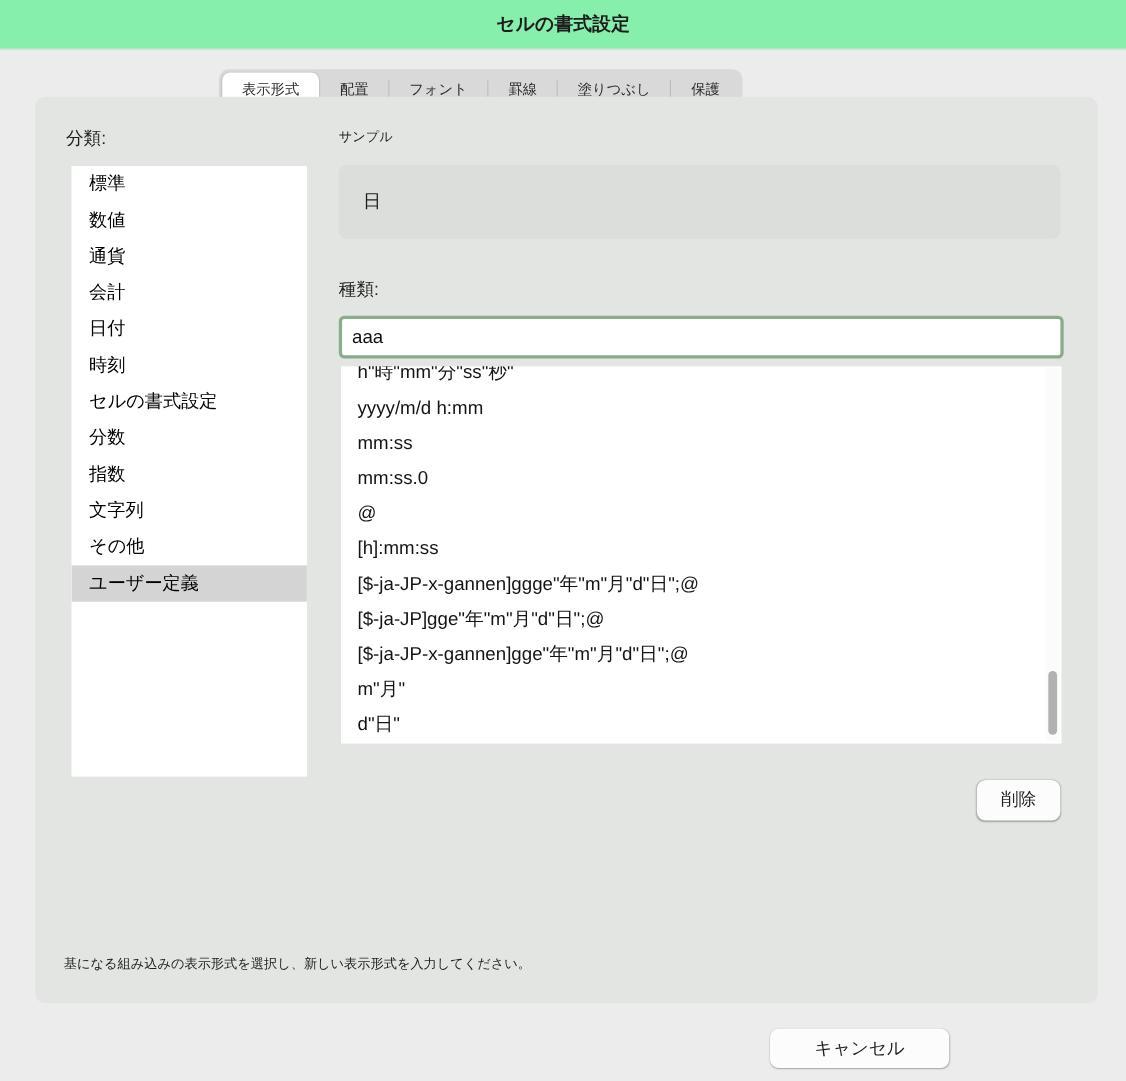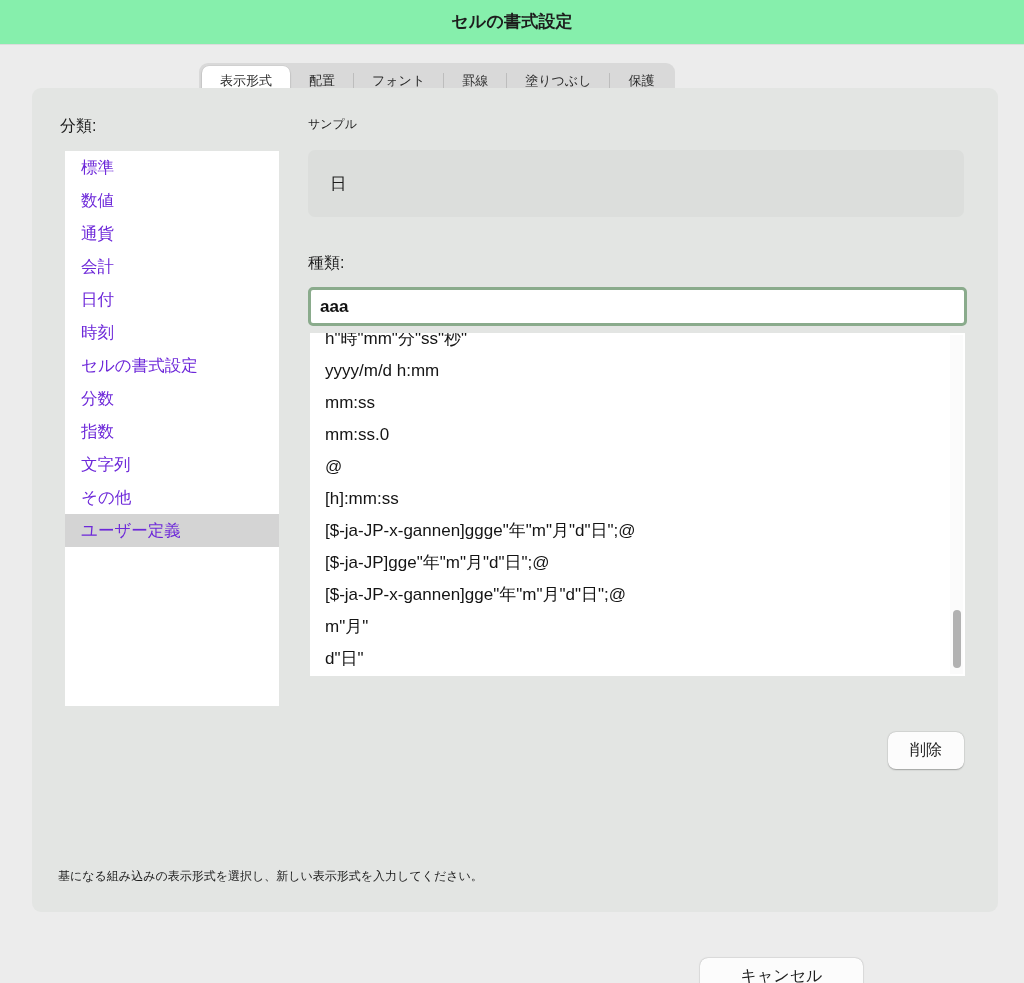--- a/index.html
+++ b/index.html
@@ -102,21 +102,21 @@
     left: 33px; top: 63px;
     width: 214px; height: 555px;
     background: #ffffff;
     overflow: hidden;
   }
   .cat-item {
     height: 33px;
     line-height: 33px;
     padding-left: 16px;
     font-size: 16.5px;
-    color: #6d28d9;
+    color: #000000;
     white-space: nowrap;
     cursor: default;
   }
   .cat-item.selected { background: #d4d4d4; }
 
   
   .sample-label {
     position: absolute;
     left: 276px; top: 28px;
     font-size: 12px;
@@ -149,21 +149,20 @@
     left: 276px; top: 199px;
     width: 659px; height: 39px;
     background: #ffffff;
     border: 3px solid #8aab8c;
     border-radius: 5px;
     font-family: "Liberation Sans", "DejaVu Sans", sans-serif;
     font-size: 17px;
     color: #111111;
     padding: 0 9px;
     outline: none;
-    font-weight: bold;
   }
 
   
   .fmt-list {
     position: absolute;
     left: 278px; top: 245px;
     width: 655px; height: 343px;
     background: #ffffff;
     overflow: hidden;
   }
@@ -197,21 +196,20 @@
     cursor: default;
   }
 
   
   .btn {
     font-family: Liberation Serif, serif;
     border-radius: 8px;
     border: none;
     cursor: default;
     white-space: nowrap;
-    margin-top: 23px;
   }
   .delete-btn {
     position: absolute;
     left: 856px; top: 621px;
     width: 76px; height: 37px;
     background: #fcfcfc;
     box-shadow: 0 0.5px 1.5px rgba(0,0,0,0.28), 0 0 0 0.5px rgba(0,0,0,0.05);
     font-size: 16px;
     color: #1d1d1d;
   }

